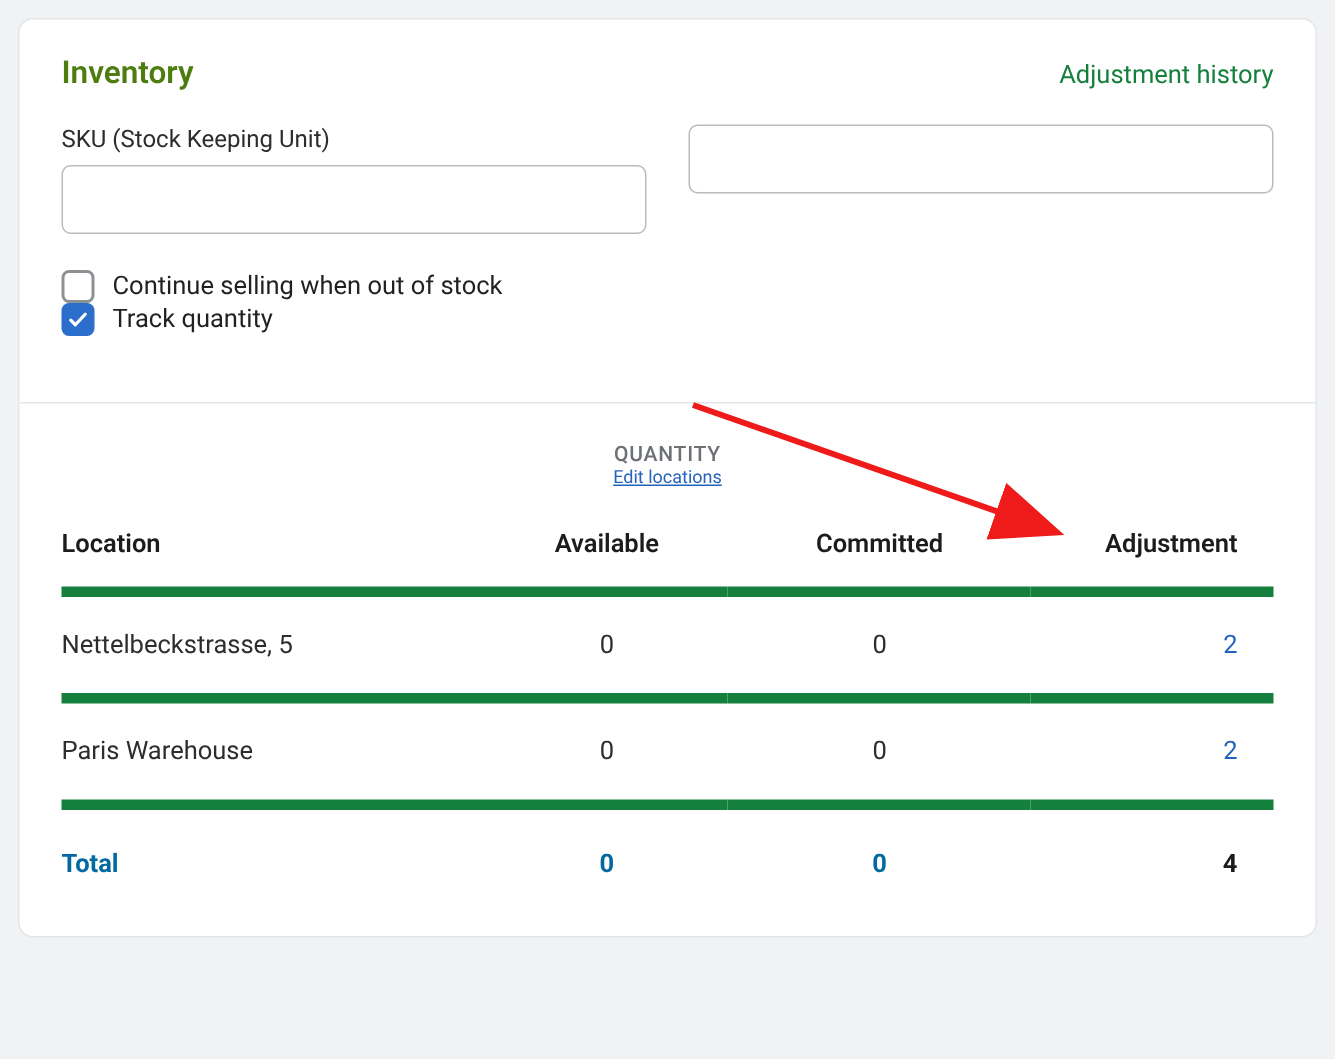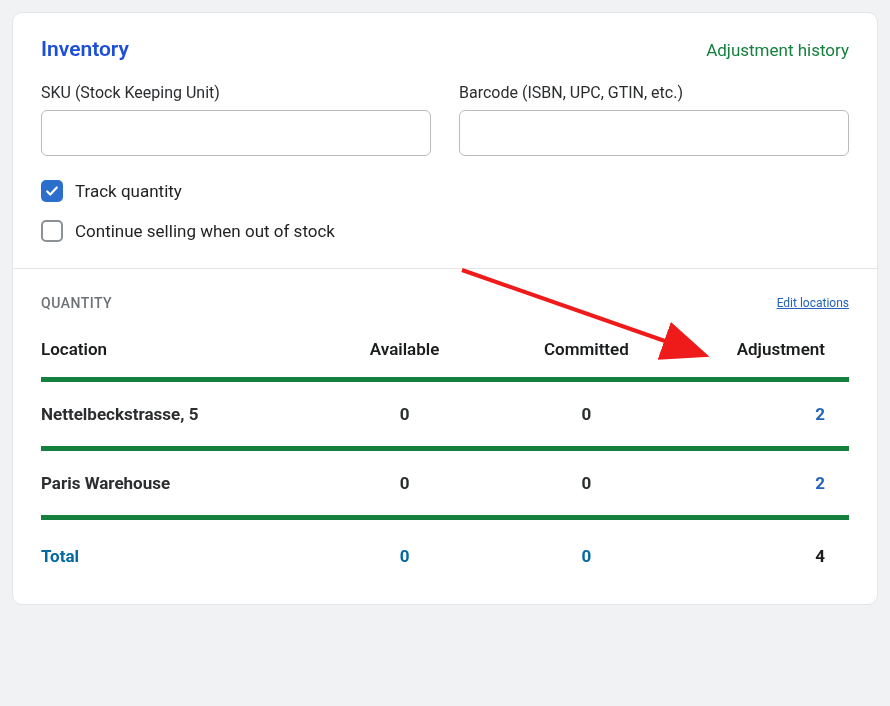--- a/index.html
+++ b/index.html
@@ -21,21 +21,21 @@
     }
     .header-row {
       display: flex;
       justify-content: space-between;
       align-items: baseline;
       margin-bottom: 22px;
     }
     .card-title {
       font-size: 21px;
       font-weight: 600;
-      color: #1d4ed8;
+      color: #4d7c0f;
     }
     .link {
       color: #15803d;
       font-size: 17px;
       text-decoration: none;
       cursor: pointer;
     }
     .field-row {
       display: flex;
       gap: 28px;
@@ -90,20 +90,21 @@
     }
     .divider { height: 1px; background: #e3e5e7; }
     .card-bottom {
       padding: 26px 28px 30px 28px;
     }
     .subheader-row {
       display: flex;
       justify-content: space-between;
       align-items: center;
       margin-bottom: 28px;
+      flex-direction: column;
     }
     .subheader {
       font-size: 14px;
       letter-spacing: 0.5px;
       color: #6d7175;
       font-weight: 500;
     }
     .edit-link {
       color: #2463bc;
       font-size: 12px;
@@ -111,31 +112,31 @@
       cursor: pointer;
     }
     table {
       width: 100%;
       border-collapse: collapse;
     }
     th, td {
       text-align: left;
       font-size: 17px;
       padding: 22px 0;
-      border-bottom: 5px solid #15803d;
+      border-bottom: 7px solid #15803d;
     }
     th {
       font-weight: 600;
       color: #1a1c1d;
       padding-top: 0;
       padding-bottom: 18px;
     }
     th.num, td.num { text-align: center; }
     th.avail, td.avail { text-align: right; padding-right: 24px; }
-    td { color: #2b2d2f; font-weight: 700; }
+    td { color: #2b2d2f; font-weight: 400; }
     td.avail .link-num {
       color: #2463bc;
       cursor: pointer;
     }
     tr.total td {
       font-weight: 700;
       color: #0369a1;
       border-bottom: none;
       padding-top: 26px;
       padding-bottom: 8px;
@@ -160,37 +161,36 @@
       <div class="card-title">Inventory</div>
       <a class="link">Adjustment history</a>
     </div>
 
     <div class="field-row">
       <div class="field">
         <label class="field-label">SKU (Stock Keeping Unit)</label>
         <input class="text-input" type="text" value="" style="">
       </div>
       <div class="field">
-        <label class="field-label">Barcode (ISBN, UPC, GTIN, etc.)</label>
         <input class="text-input" type="text" value="" style="">
       </div>
+    </div>
+
+    <div class="checkbox-row" style="margin-bottom:0;">
+      <div class="checkbox unchecked"></div>
+      <span class="checkbox-label">Continue selling when out of stock</span>
     </div>
 
     <div class="checkbox-row">
       <div class="checkbox checked">
         <svg viewBox="0 0 16 16">
           <path d="M2.5 8.5 L6 12 L13.5 4" stroke="#fff" stroke-width="2.5" fill="none" stroke-linecap="round" stroke-linejoin="round"></path>
         </svg>
       </div>
       <span class="checkbox-label">Track quantity</span>
-    </div>
-
-    <div class="checkbox-row" style="margin-bottom:0;">
-      <div class="checkbox unchecked"></div>
-      <span class="checkbox-label">Continue selling when out of stock</span>
     </div>
   </div>
 
   <div class="divider"></div>
 
   <div class="card-bottom">
     <div class="subheader-row">
       <div class="subheader">QUANTITY</div>
       <a class="edit-link">Edit locations</a>
     </div>

